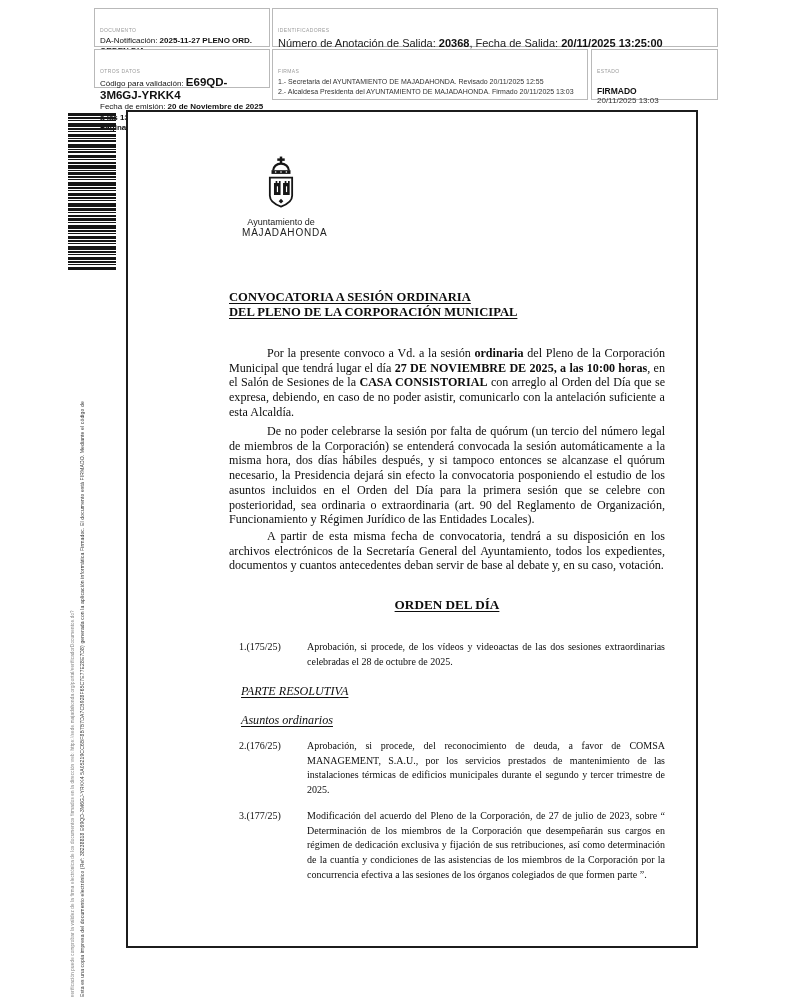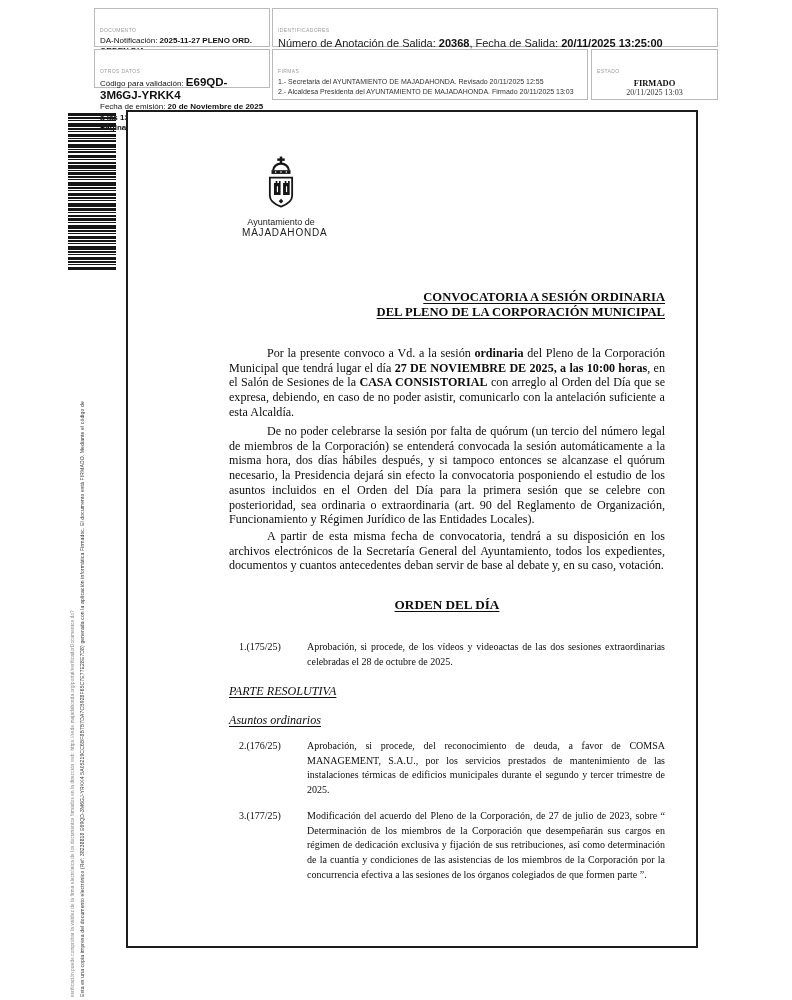--- a/index.html
+++ b/index.html
@@ -38,21 +38,21 @@
 
   .identific-text { font-size: 11px; line-height: 14px; color:#222; }
   .identific-text b { font-weight: bold; color:#111; }
 
   .otros-line { font-size: 8px; line-height: 10.5px; }
   .otros-line .big-code { font-size: 11.5px; font-weight: bold; }
   .otros-line b { font-weight: bold; }
 
   .firmas-line { font-size: 7px; line-height: 9.5px; color:#333; }
 
-  .estado-content { text-align: center; margin-top: 4px; font-family: Liberation Serif, serif; }
+  .estado-content { text-align: left; margin-top: 12px; }
   .estado-status { font-size: 8.5px; font-weight: bold; }
   .estado-date   { font-size: 8px; color:#333; }
 
   
   .barcode { position: absolute; left: 68px; top: 113px; }
 
   
   .vtext {
     position: absolute;
     transform-origin: 0 0;
@@ -73,40 +73,40 @@
   }
 
   
   .logo { position: absolute; left: 114px; top: 44px; width: 78px; text-align: center; }
   .logo-org  { font-size: 9px;  color:#222; margin-top: 3px; font-family:"Liberation Sans",sans-serif;text-align:center; }
   .logo-city { font-size: 10px; color:#222; letter-spacing: .8px; font-family:"Liberation Sans",sans-serif; }
 
   
   .textcol { position: absolute; left: 101px; width: 436px; font-family: "Liberation Serif", serif; color:#0d0d0d; }
 
-  .doc-title { top: 178px; text-align: right; font-weight: bold; font-size: 12.6px; line-height: 15.4px; }
+  .doc-title { top: 178px; text-align: left; font-weight: bold; font-size: 12.6px; line-height: 15.4px; }
   .doc-title .u { text-decoration: underline; text-underline-offset: 2px; }
 
   .para { text-align: justify; font-size: 12.1px; line-height: 14.7px; text-indent: 38px; }
   .p1 { top: 234px; }
   .p2 { top: 312px; }
   .p3 { top: 417px; }
 
   .orden-heading { top: 485px; text-align: center; font-weight: bold; font-size: 13.2px; }
   .orden-heading .u { text-decoration: underline; text-underline-offset: 2px; }
 
   .agenda-item { display: flex; font-size: 10px; line-height: 14.7px; }
   .item-1 { top: 528px; }
   .item-2 { top: 627px; }
   .item-3 { top: 697px; }
   .item-num { width: 78px; padding-left: 10px; flex-shrink: 0; }
   .item-text { flex: 1; text-align: justify; }
 
   .section-line { font-style: italic; font-size: 12.1px; }
-  .section-line .u { text-decoration: underline; text-underline-offset: 2px; }
+  .section-line .u { text-decoration: underline; text-underline-offset: 2px; margin-left: 12px; }
   .sec-resolutiva { top: 572px; }
   .sec-ordinarios { top: 601px; }
 </style>
 </head>
 <body>
 
 <div class="page">
 
   <div class="meta-box box-documento">
     <span class="meta-label">DOCUMENTO</span>

